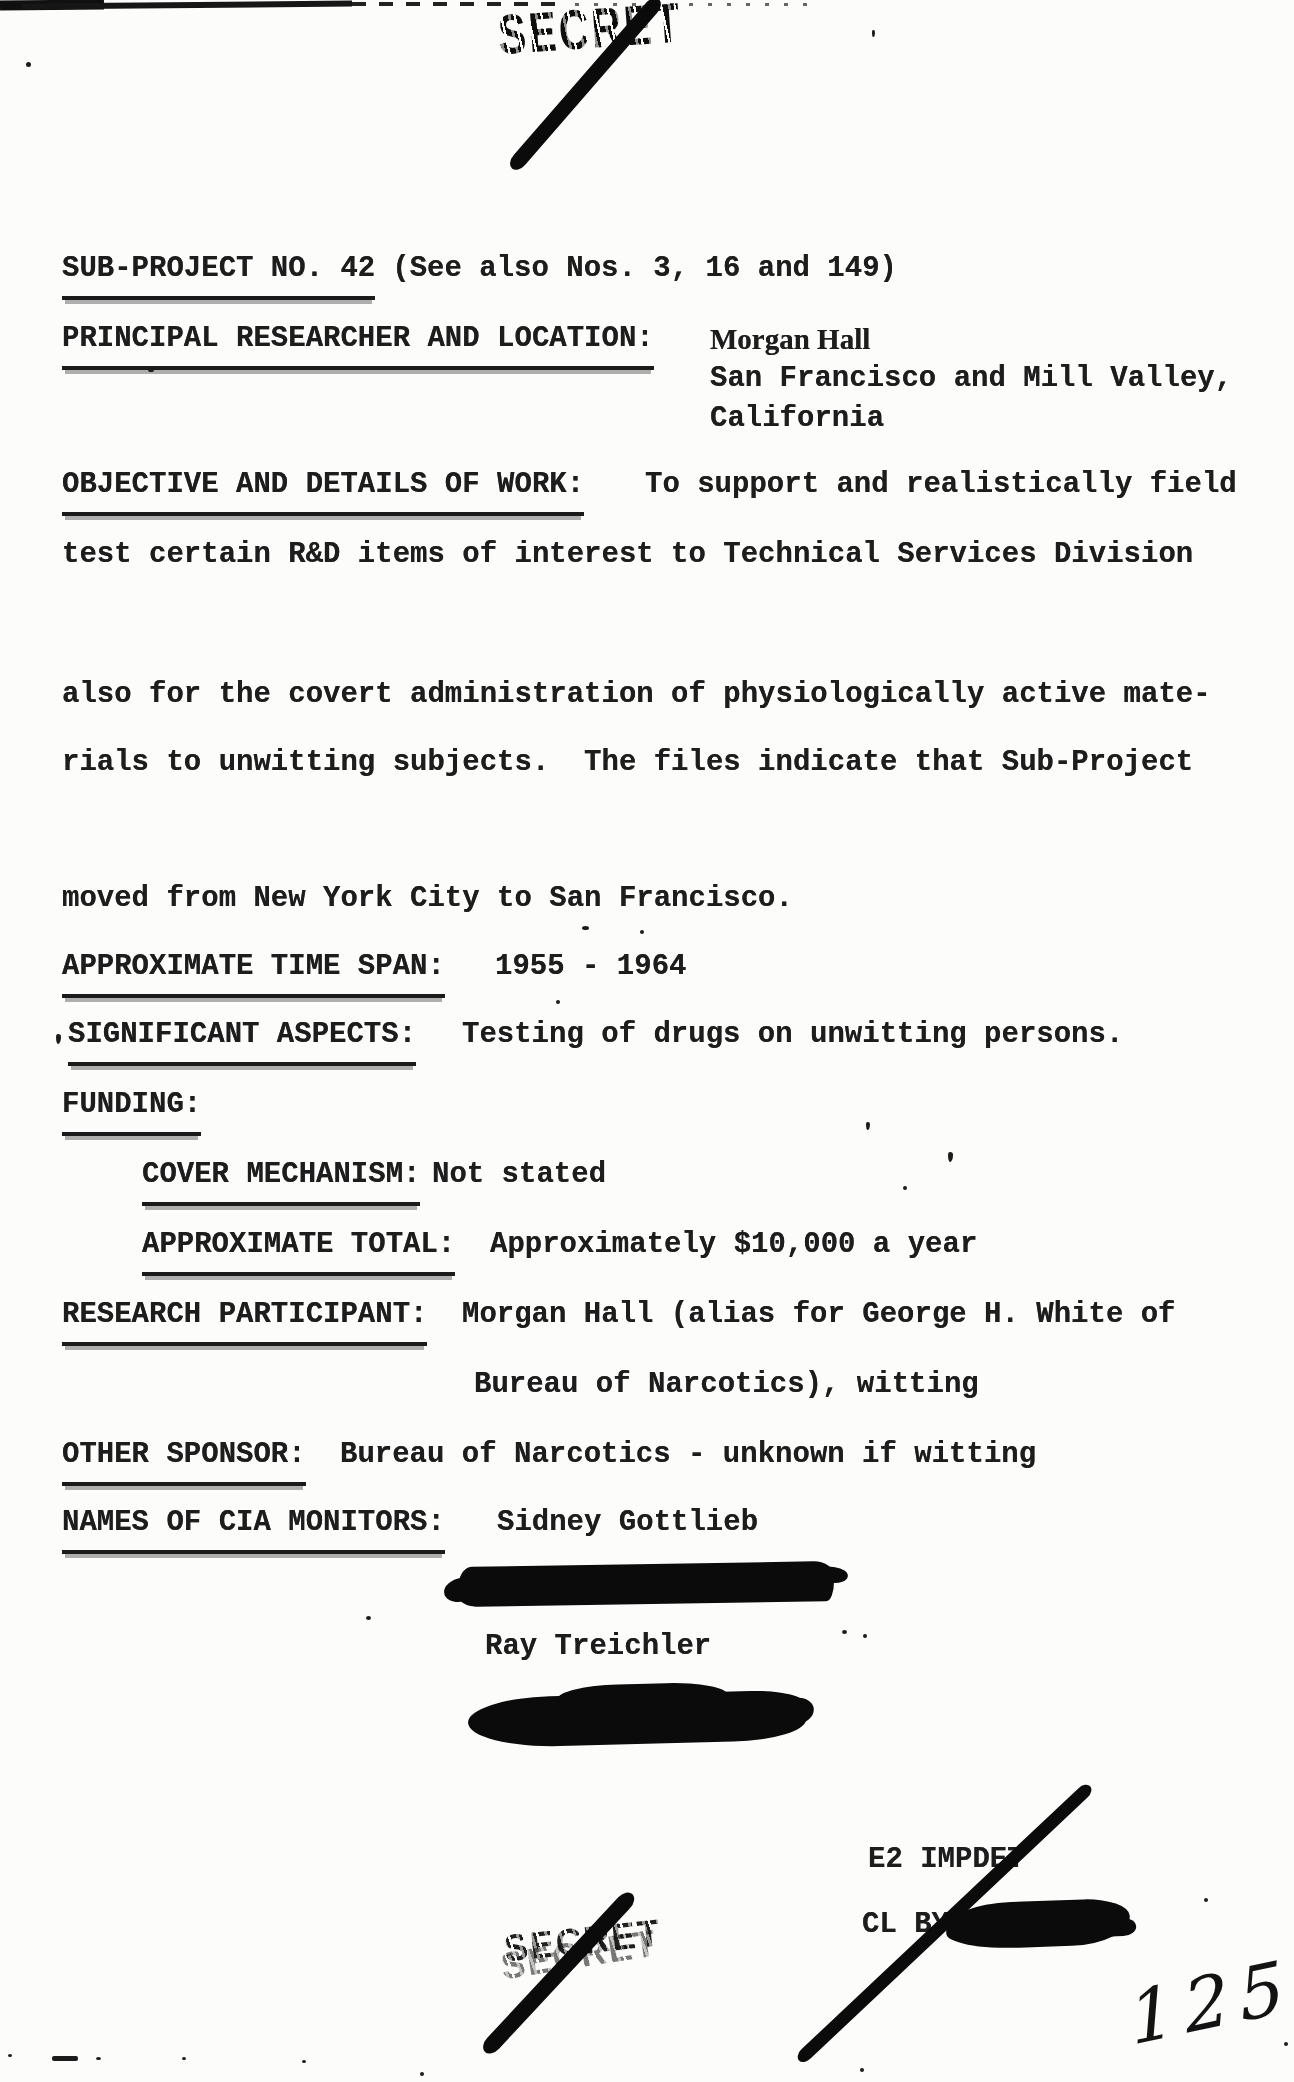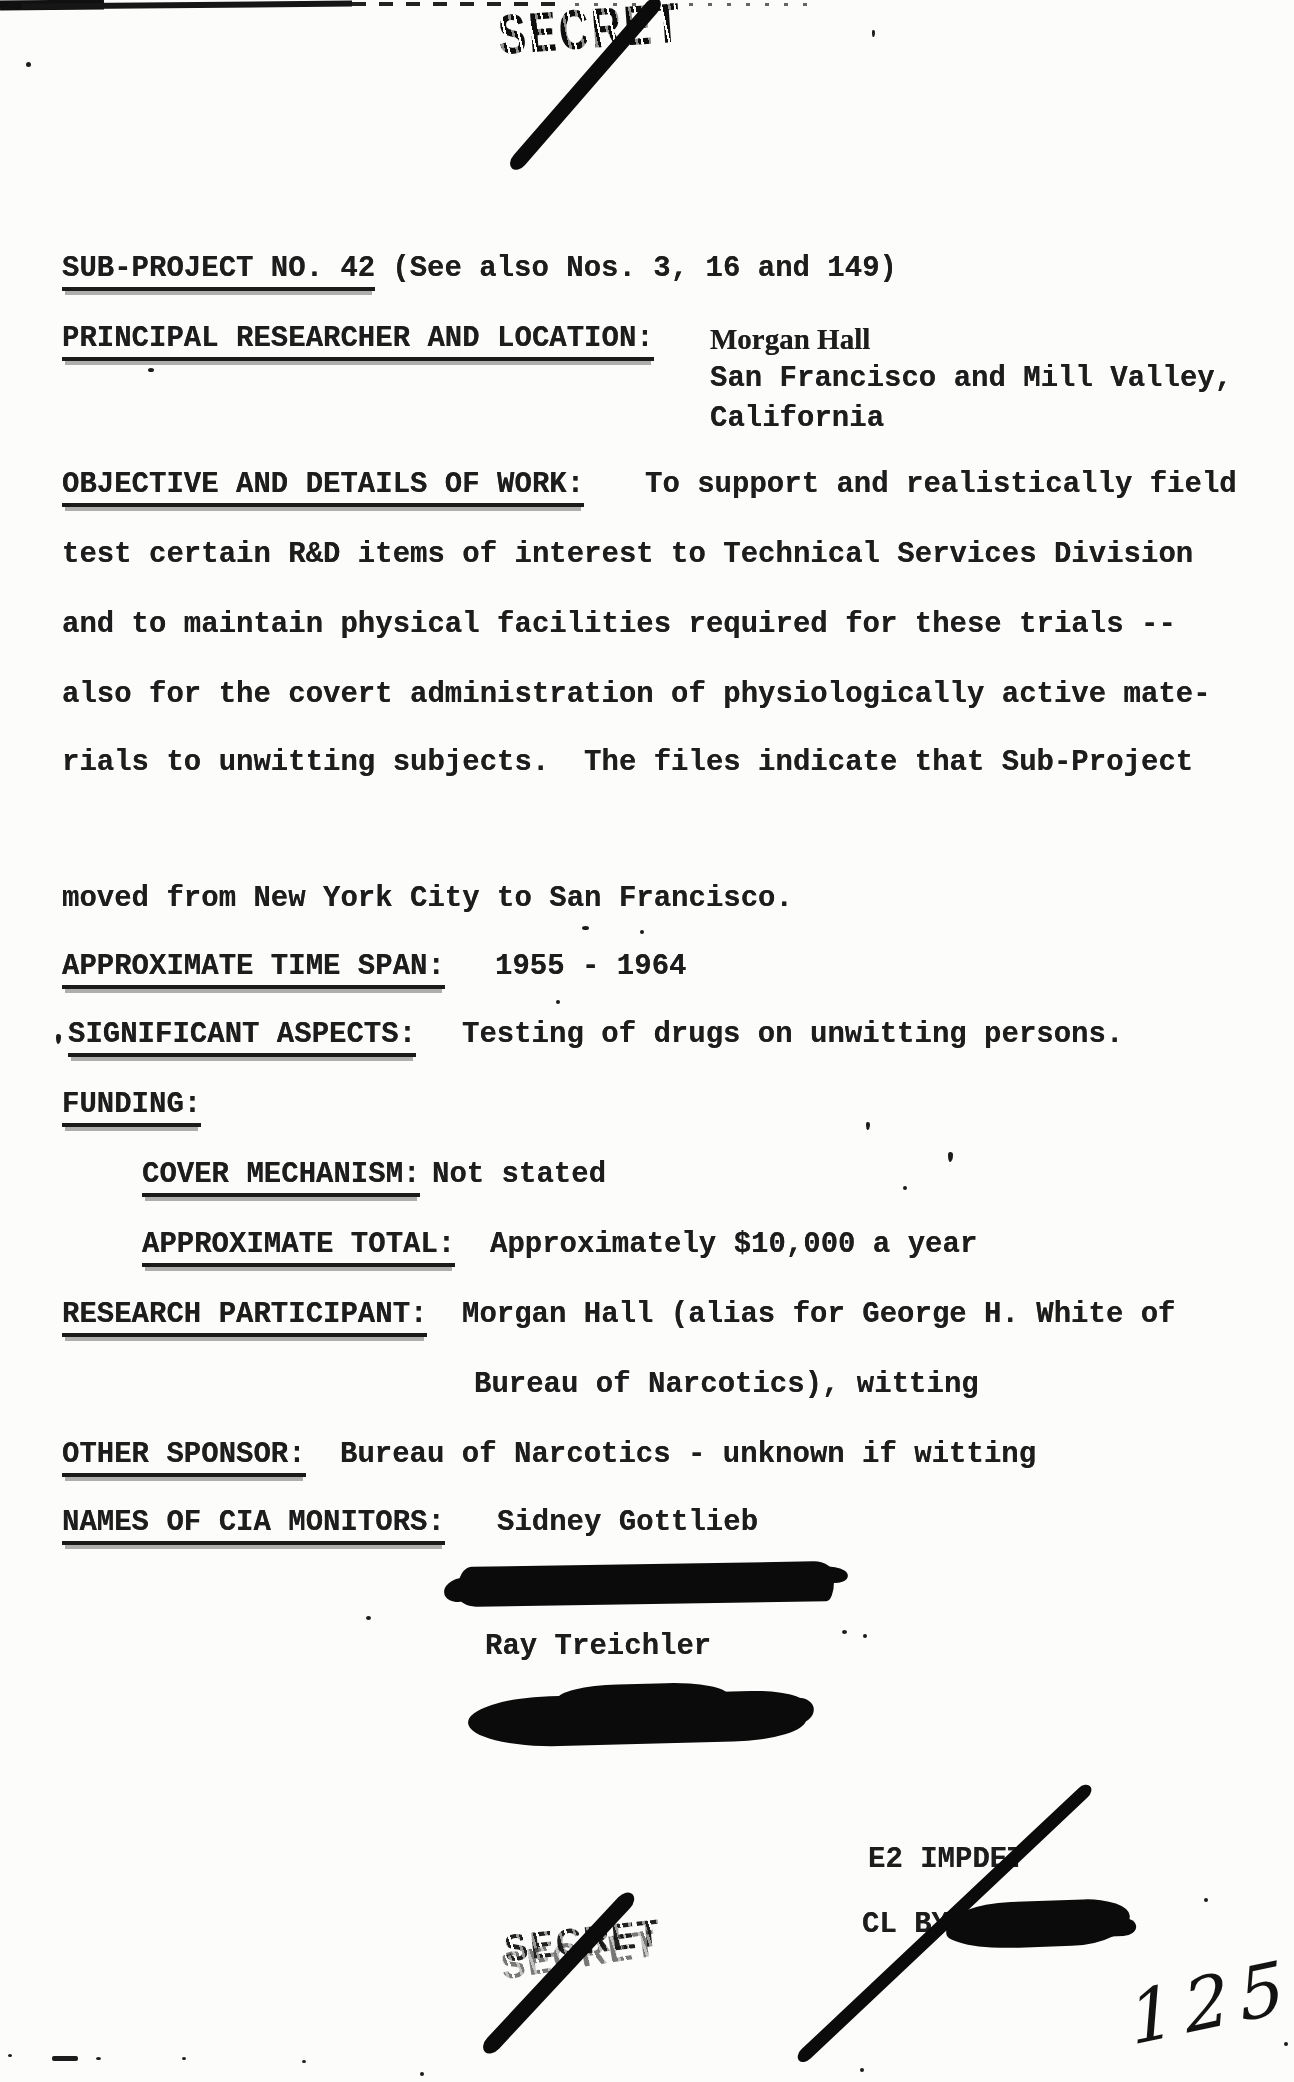--- a/index.html
+++ b/index.html
@@ -4,21 +4,21 @@
 <title>Scanned Document</title>
 <style>
   html,body { margin:0; padding:0; background:#e8e8e6; }
   #doc {
     position:relative; width:1294px; height:2082px; margin:0 auto;
     background:#fcfcfa; overflow:hidden;
     font-family:"Liberation Mono", monospace; font-weight:bold; color:#1d1d1d;
   }
   .line { position:absolute; font-size:29px; line-height:34px; white-space:pre;
           text-shadow:0 0 0.5px rgba(25,25,25,0.75); }
-  .u { border-bottom:4px solid #1b1b1b; padding-bottom:2px; }
+  .u { border-bottom:4px solid #1b1b1b; padding-bottom:11px; }
   .u2 { box-shadow:0 7px 0 -3px rgba(30,30,30,0.35); }
   .suffix { margin-left:17px; }
 
   
   .topline-a { position:absolute; left:0; top:7; width:104px; height:10px; background:#101010; transform:rotate(-0.6deg); }
   .topline-b { position:absolute; left:22px; top:2px; width:330px; height:6px; background:#161616; transform:rotate(-0.5deg); }
   .topline-c { position:absolute; left:352px; top:2px; width:215px; height:4px;
                background:repeating-linear-gradient(90deg,#222 0 14px,transparent 14px 27px); }
   .topline-d { position:absolute; left:575px; top:3px; width:245px; height:3px; opacity:.75;
                background:repeating-linear-gradient(90deg,#333 0 4px,transparent 4px 19px); }
@@ -82,21 +82,20 @@
   <div class="line" style="left:62px; top:252px;"><span class="u u2">SUB-PROJECT NO. 42</span><span class="suffix">(See also Nos. 3, 16 and 149)</span></div>
 
   <div class="line" style="left:62px; top:322px;"><span class="u u2">PRINCIPAL RESEARCHER AND LOCATION:</span></div>
   <div class="line" style="left:710px; top:322px;font-family:Liberation Serif, serif;">Morgan Hall</div>
   <div class="line" style="left:710px; top:362px;">San Francisco and Mill Valley,</div>
   <div class="line" style="left:710px; top:402px;">California</div>
 
   <div class="line" style="left:62px; top:468px;"><span class="u u2">OBJECTIVE AND DETAILS OF WORK:</span></div>
   <div class="line" style="left:645px; top:468px;">To support and realistically field</div>
   <div class="line" style="left:62px; top:538px;">test certain R&amp;D items of interest to Technical Services Division</div>
-  <div class="line" style="left:62px; top:608px;">and to maintain physical facilities required for these trials --</div>
   <div class="line" style="left:62px; top:678px;">also for the covert administration of physiologically active mate-</div>
   <div class="line" style="left:62px; top:746px;">rials to unwitting subjects.  The files indicate that Sub-Project</div>
   <div class="line" style="left:62px; top:882px;text-align:center;">moved from New York City to San Francisco.</div>
 
   <div class="line" style="left:62px; top:950px;"><span class="u u2">APPROXIMATE TIME SPAN:</span></div>
   <div class="line" style="left:495px; top:950px;">1955 - 1964</div>
 
   <div class="line" style="left:68px; top:1018px;"><span class="u u2">SIGNIFICANT ASPECTS:</span></div>
   <div class="line" style="left:462px; top:1018px;">Testing of drugs on unwitting persons.</div>
 

